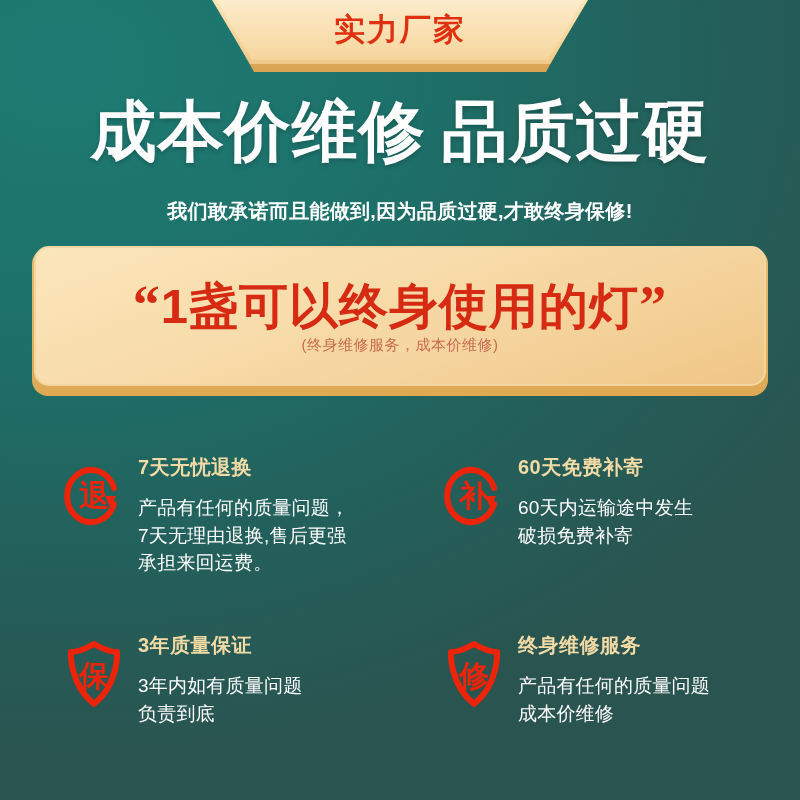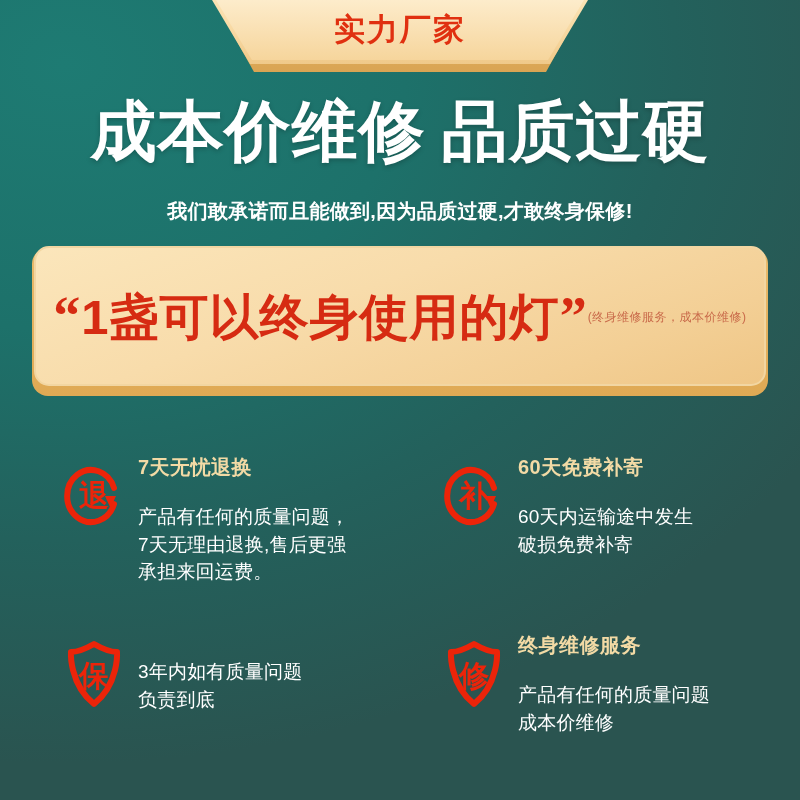--- a/index.html
+++ b/index.html
@@ -116,40 +116,40 @@
     position: absolute;
     top: 246px;
     left: 34px;
     width: 732px;
     height: 140px;
     border-radius: 15px;
     background: linear-gradient(160deg, #fbe6bb 0%, #f8dcab 40%, #f3cf95 78%, #efc686 100%);
     border: 2px solid #f2d6a2;
     box-sizing: border-box;
     display: flex;
-    flex-direction: row;
+    flex-direction: column;
     align-items: center;
     justify-content: center;
   }
   .goldbox-main {
     color: #d62b12;
     font-size: 49px;
     font-weight: bold;
     letter-spacing: 1px;
     line-height: 1.05;
     white-space: nowrap;
   }
   .goldbox-main .q {
     font-family: "Liberation Serif", "DejaVu Serif", serif;
     font-size: 54px;
   }
   .goldbox-caption {
     margin-top: 2px;
     color: #c96a4a;
-    font-size: 12px;
+    font-size: 15px;
     letter-spacing: 0.5px;
   }
 
   
   .features {
     position: absolute;
     top: 448px;
     left: 0;
     width: 800px;
     height: 340px;
@@ -194,21 +194,21 @@
   }
   .feat-title {
     color: #f2daa5;
     font-size: 20px;
     font-weight: bold;
     letter-spacing: 0.5px;
     line-height: 1.15;
     white-space: nowrap;
   }
   .feat-desc {
-    margin-top: 24px;
+    margin-top: 15px;
     color: #ffffff;
     font-size: 19px;
     line-height: 1.45;
     letter-spacing: 0.2px;
   }
   .feat-desc div { white-space: nowrap; }
 </style>
 </head>
 <body>
 
@@ -272,20 +272,21 @@
     </div>
 
     <div class="feature feat-2">
       <div class="feat-icon shield">
         <svg width="72" height="76" viewBox="0 0 72 76">
           <path d="M36 8 C36 8 22 16 13 16 C13 16 11 48 36 68 C61 48 59 16 59 16 C50 16 36 8 36 8 Z" fill="none" stroke="#ec2409" stroke-width="6" stroke-linejoin="round"></path>
         </svg>
         <span class="glyph">保</span>
       </div>
       <div class="feat-body">
+        <div class="feat-title">3年质量保证</div>
         <div class="feat-desc">
           <div>3年内如有质量问题</div>
           <div>负责到底</div>
         </div>
       </div>
     </div>
 
     <div class="feature feat-3">
       <div class="feat-icon shield">
         <svg width="72" height="76" viewBox="0 0 72 76">

